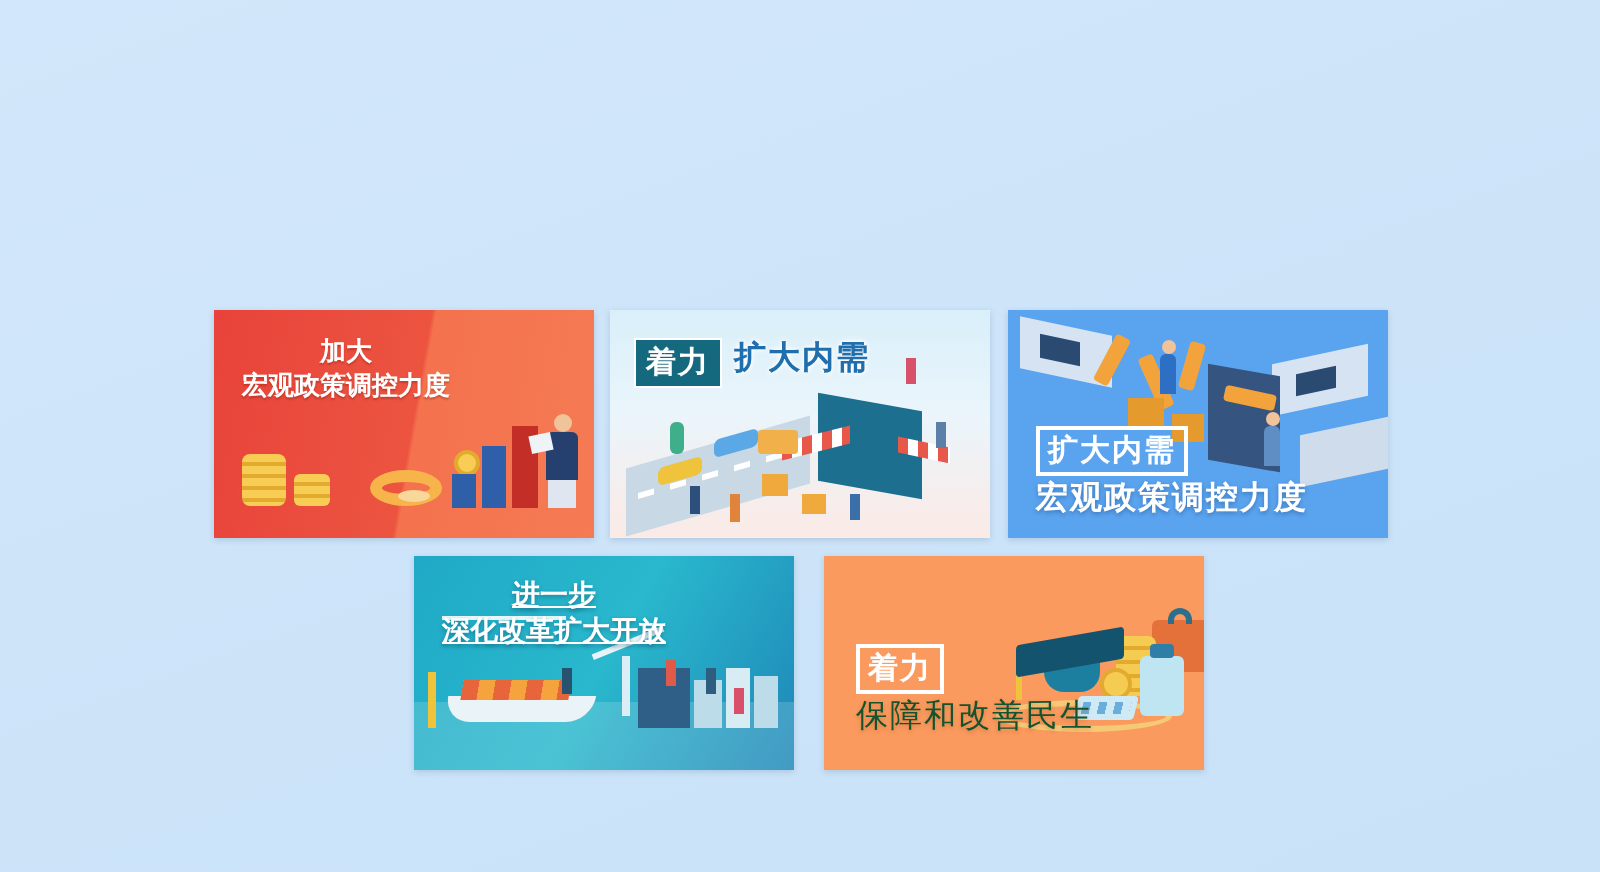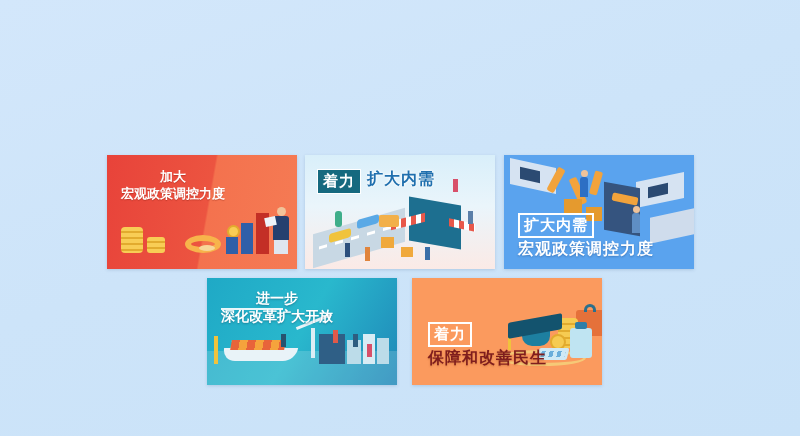--- a/index.html
+++ b/index.html
@@ -59,21 +59,21 @@
     box-shadow:0 1px 3px rgba(40,80,130,.18);
   }
   .card .art{position:absolute;inset:0;}
   .card .caption{
     position:absolute;z-index:6;
     font-weight:bold;line-height:1.28;
     white-space:pre-line;
     text-align:center;
   }
   .cap-sm{font-size:13px;}
-  .cap-md{font-size:14px;}
+  .cap-md{font-size:14px;text-decoration:underline;}
 
   
   #card-1{left:107px;top:155px;width:190px;height:114px;
           background:linear-gradient(100deg,#e8433a 0%,#ec5440 52%,#f4724e 53%,#f57b54 100%);}
   #card-1 .caption{left:14px;top:14px;color:#fff;text-shadow:0 1px 1px rgba(120,20,10,.35);}
   .c1-coinA{position:absolute;left:14px;top:72px;width:22px;height:26px;
     background:repeating-linear-gradient(180deg,#f7c council,#f7c94a 0 4px,#e0a82c 4px 6px);}
   .c1-coinA{background:repeating-linear-gradient(180deg,#f8cd55 0 4px,#e2ab2e 4px 6px);border-radius:4px;}
   .c1-coinB{position:absolute;left:40px;top:82px;width:18px;height:16px;
     background:repeating-linear-gradient(180deg,#f8cd55 0 4px,#e2ab2e 4px 6px);border-radius:3px;}
@@ -178,21 +178,21 @@
 
   
   #card-5{left:412px;top:278px;width:190px;height:107px;background:#fb9a5e;}
   #card-5 .cap-box{
     position:absolute;left:16px;top:44px;z-index:7;
     color:#fff;font-weight:bold;font-size:15px;letter-spacing:1px;
     border:2px solid #fff;padding:1px 4px;
   }
   #card-5 .cap-rest{
     position:absolute;left:16px;top:70px;z-index:7;
-    color:#7f1d1d;font-weight:bold;font-size:16px;letter-spacing:1px;
+    color:#14532d;font-weight:normal;font-size:16px;letter-spacing:1px;
     text-shadow:0 1px 2px rgba(150,70,20,.35);
   }
   .c5-plate{position:absolute;left:86px;top:72px;width:88px;height:16px;border-radius:50%;
     border:3px solid #f6c977;box-sizing:border-box;}
   .c5-cap{position:absolute;left:96px;top:40px;width:54px;height:16px;background:#13536e;
     transform:skewY(-10deg);border-radius:2px;}
   .c5-capb{position:absolute;left:110px;top:52px;width:28px;height:16px;background:#1d7fa0;border-radius:0 0 10px 10px;}
   .c5-tassel{position:absolute;left:96px;top:50px;width:3px;height:22px;background:#f0c33c;}
   .c5-coin1{position:absolute;left:146px;top:40px;width:20px;height:30px;
     background:repeating-linear-gradient(180deg,#f6cb52 0 5px,#e2ab2e 5px 7px);border-radius:4px;}

